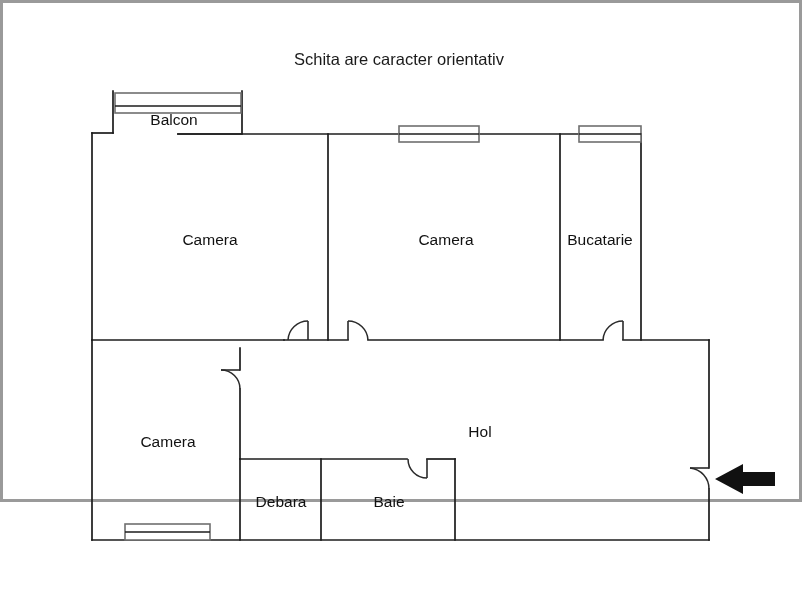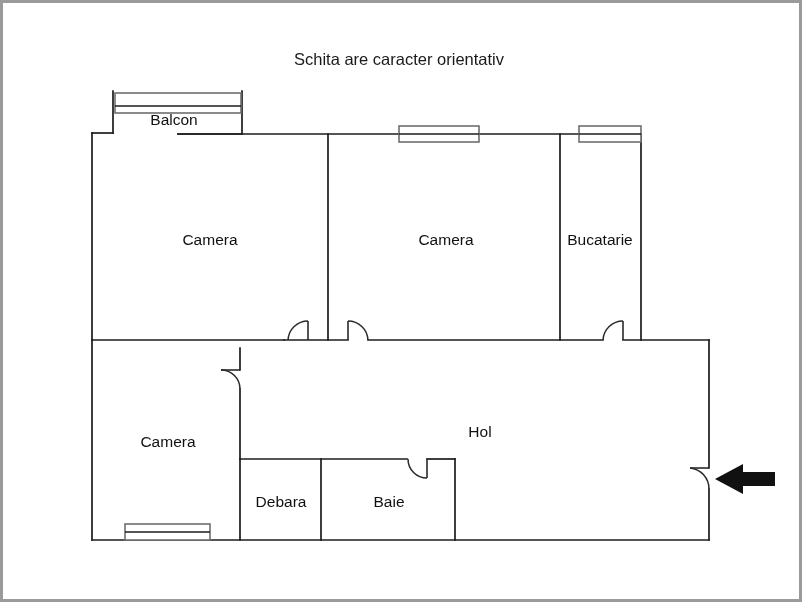--- a/index.html
+++ b/index.html
@@ -11,21 +11,21 @@
     width: 802px;
     height: 602px;
     font-family: "Liberation Sans", sans-serif;
     overflow: hidden;
   }
   #plan-frame {
     position: absolute;
     left: 0;
     top: 0;
     width: 802px;
-    height: 602px;
+    height: 502px;
     box-sizing: border-box;
     border: 3px solid #9a9a9a;
     background: #ffffff;
   }
   #plan-svg {
     position: absolute;
     left: 0;
     top: 0;
     display: block;
   }

